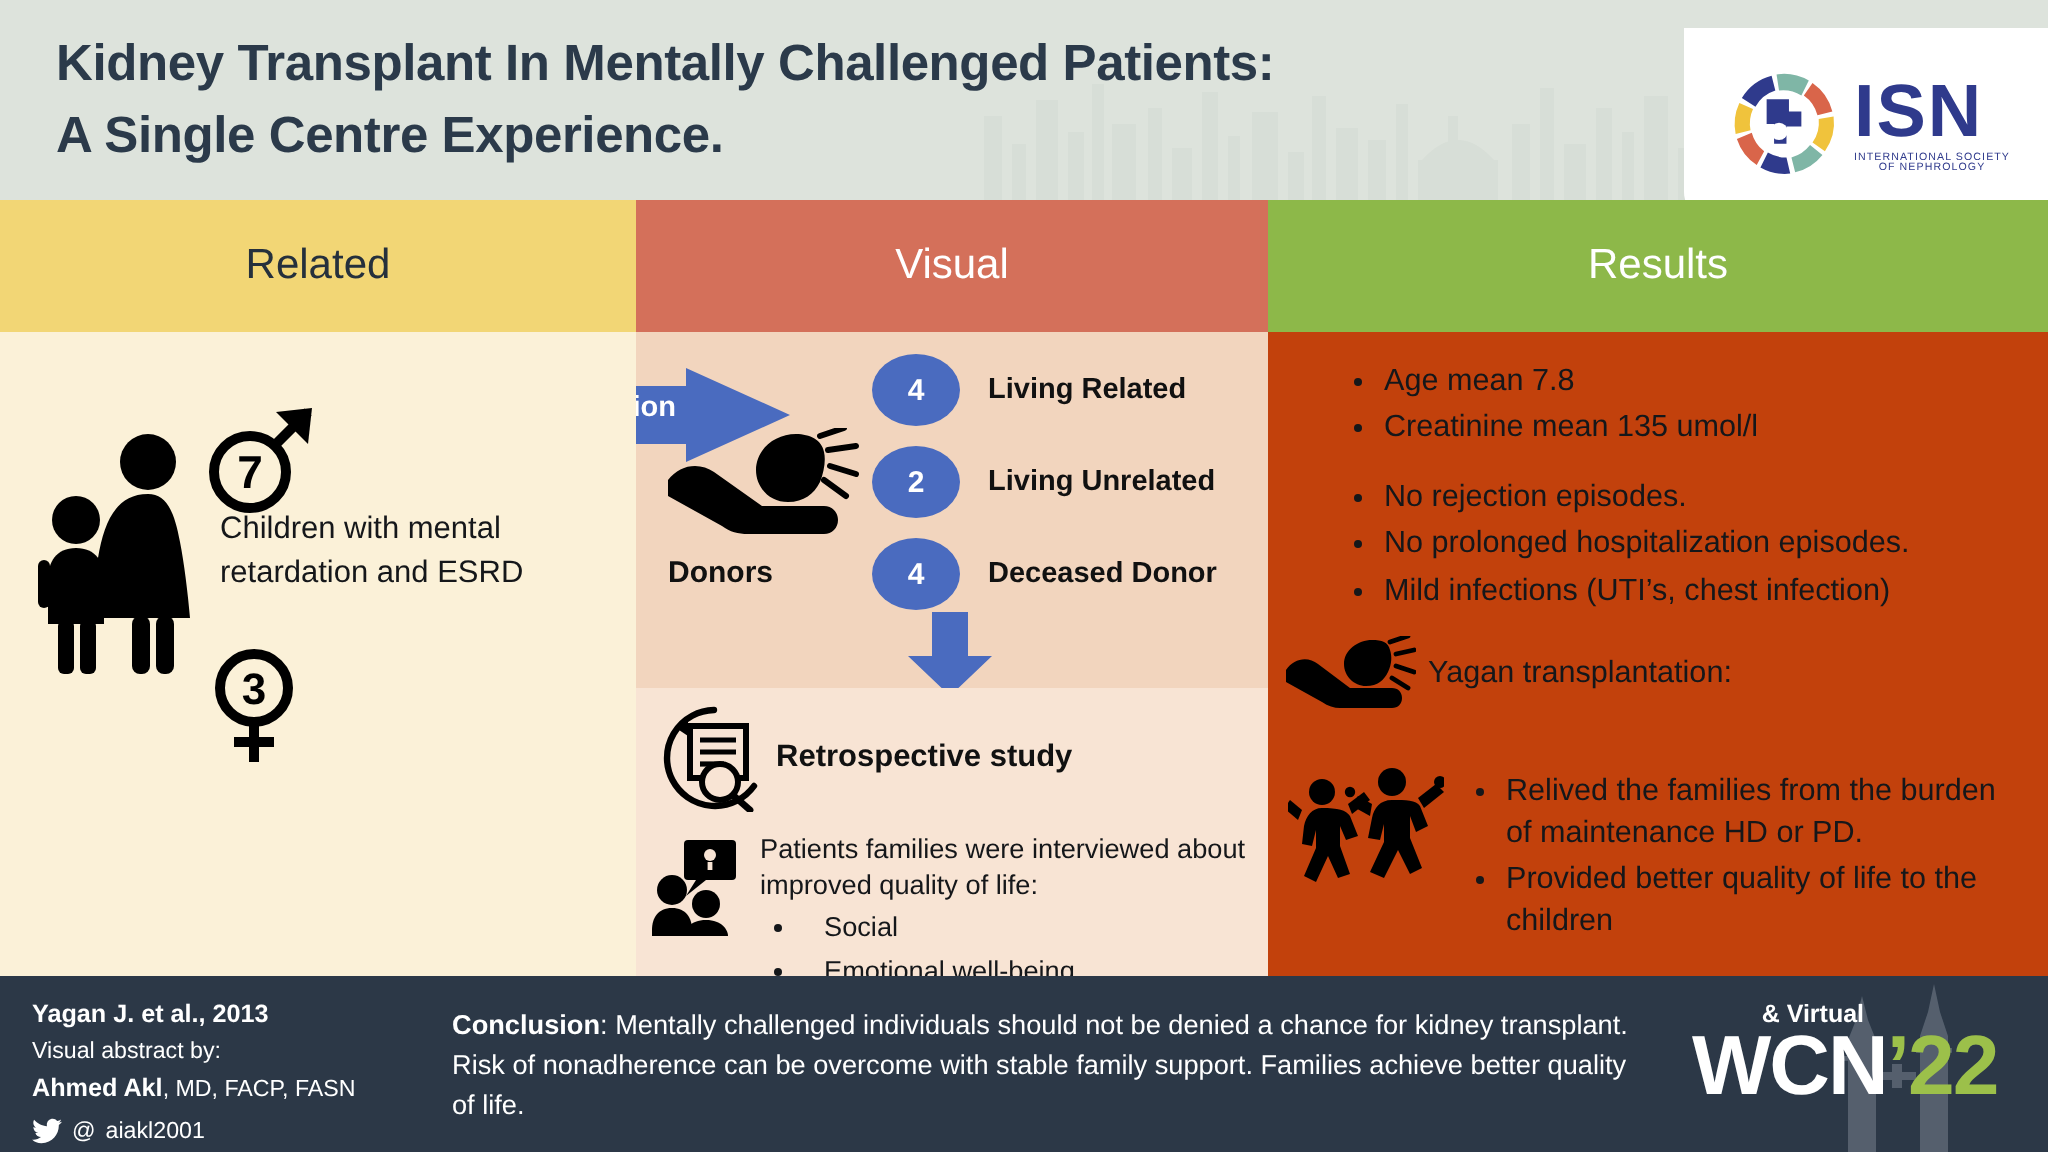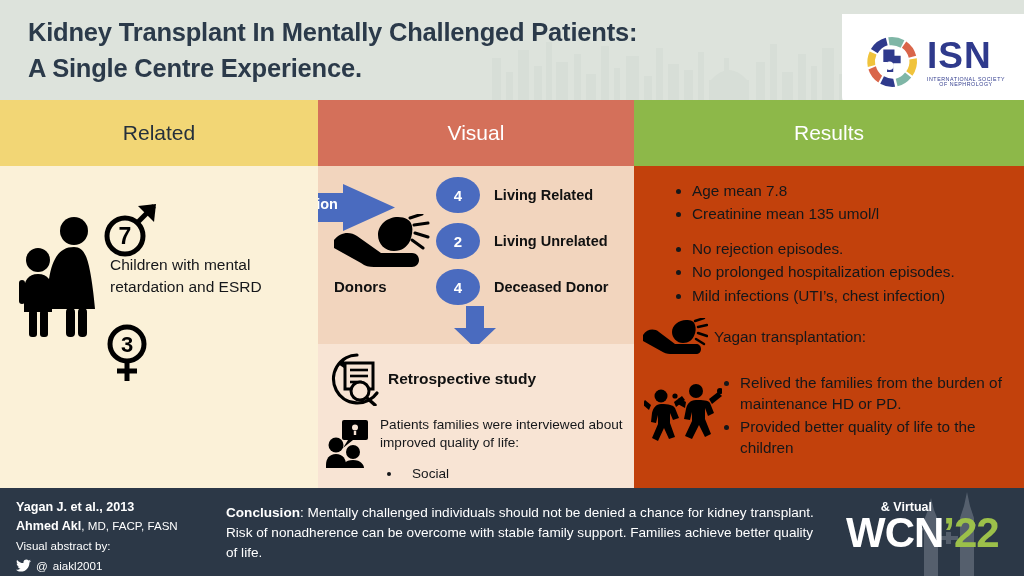--- a/index.html
+++ b/index.html
@@ -98,41 +98,41 @@
   .study-label{
     position:absolute;left:70px;top:26px;
     font-size:15.5px;font-weight:bold;color:#111;
   }
   .interview-icon{position:absolute;left:8px;top:76px;width:50px;height:48px;}
   .interview-text{
     position:absolute;left:62px;top:72px;width:252px;
     font-size:13.6px;color:#15171a;line-height:1.34;
   }
   .interview-text ul{margin:1px 0 0 0;padding:0 0 0 22px;list-style:disc;}
-  .interview-text li{margin-top:13px;padding-left:10px;}
+  .interview-text li{margin-top:3px;padding-left:10px;}
 
   
   .res-list{
     position:absolute;left:40px;top:14px;width:345px;
     font-size:15.3px;color:#15171a;line-height:1.47;
   }
   .res-list ul{margin:0;padding:0 0 0 18px;list-style:disc;}
   .res-list li{margin-bottom:1px;}
   .res-list ul.grp2{margin-top:12px;}
   .kidney-icon-res{position:absolute;left:8px;top:152px;width:66px;height:42px;}
   .kidney-label{
     position:absolute;left:80px;top:162px;
     font-size:15.3px;color:#15171a;
   }
   .children-icon{position:absolute;left:10px;top:214px;width:78px;height:68px;}
   .res-benefits{
     position:absolute;left:88px;top:206px;width:296px;
     font-size:15.3px;color:#15171a;line-height:1.4;
   }
-  .res-benefits ul{margin:0;padding:0 0 0 18px;list-style:disc;}
+  .res-benefits ul{margin:13px;padding:0 0 0 18px;list-style:disc;}
   .res-benefits li{margin-bottom:1px;}
 
   
   .footer{
     position:absolute;left:0;top:488px;width:1024px;height:88px;
     background:#2c3847;
   }
   .attrib{
     position:absolute;left:16px;top:10px;width:200px;
     color:#ffffff;font-size:11.6px;line-height:1.54;
@@ -391,22 +391,22 @@
           <li>Provided better quality of life to the children</li>
         </ul>
       </div>
     </div>
   </div>
 
   <div class="footer">
 
     <div class="attrib">
       <div class="strong">Yagan J. et al., 2013</div>
+      <div>Visual abstract by:</div>
       <div><span class="strong">Ahmed Akl</span><span>, MD, FACP, FASN</span></div>
-      <div>Visual abstract by:</div>
       <div class="handle">
         <svg class="tw-bird" viewBox="0 0 16 13">
           <path d="M16 1.6 c-.6.3 -1.2.4 -1.9.5 c.7-.4 1.2-1 1.4-1.8 c-.6.4 -1.3.6 -2.1.8 C12.8.4 12 0 11.1 0 C9.3 0 7.9 1.4 7.9 3.2 c0 .3 0 .5.1.7 C5.3 3.8 2.8 2.5 1.1.5 C.8 1 .7 1.5.7 2.1 c0 1.1.6 2.1 1.4 2.6 c-.5 0 -1-.2 -1.4-.4 c0 1.6 1.1 2.9 2.6 3.2 c-.3.1 -.6.1 -.9.1 c-.2 0 -.4 0 -.6-.1 c.4 1.3 1.6 2.2 3 2.2 c-1.1.9 -2.5 1.4 -4 1.4 c-.3 0 -.5 0 -.8-.1 C1.4 12.4 3.1 13 5 13 c6 0 9.3-5 9.3-9.3 v-.4 C15 2.9 15.5 2.3 16 1.6 z" fill="#ffffff"></path>
         </svg>
         <span>@</span>
         <span>aiakl2001</span>
       </div>
     </div>
 
     <div class="conclusion"><b>Conclusion</b><span>: Mentally challenged individuals should not be denied a chance for kidney transplant. Risk of nonadherence can be overcome with stable family support. Families achieve better quality of life.</span></div>

